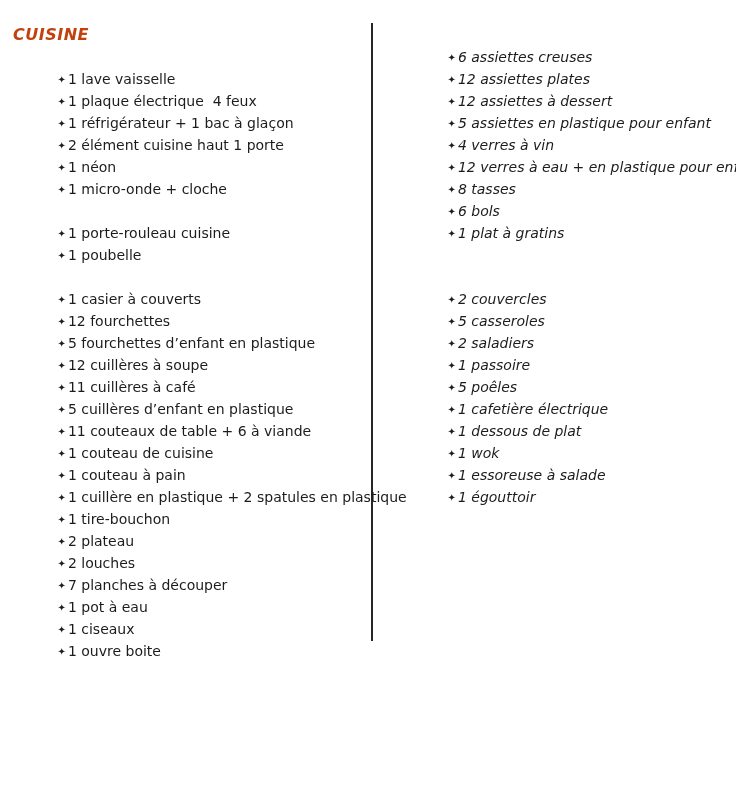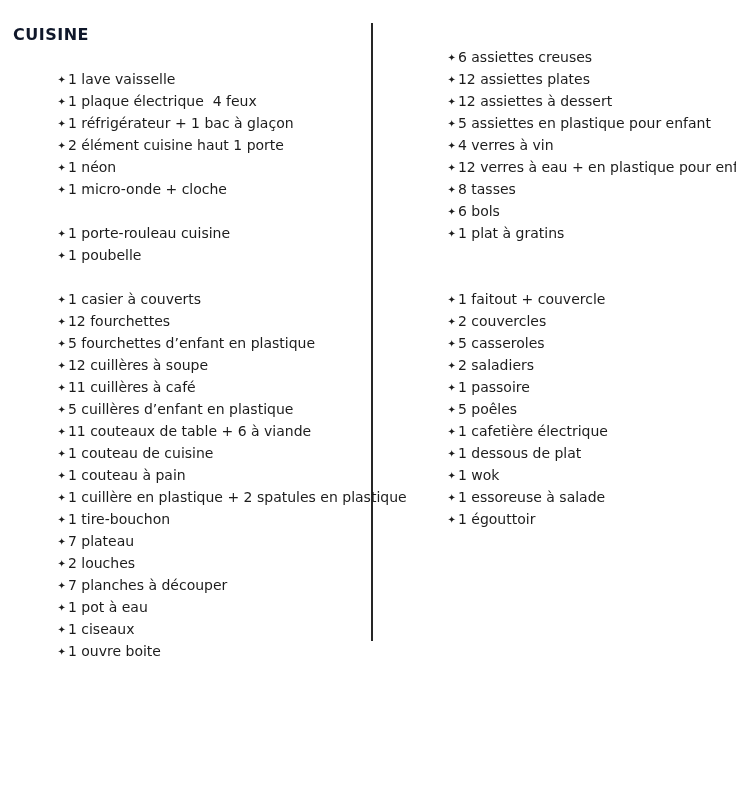--- a/index.html
+++ b/index.html
@@ -14,21 +14,21 @@
   .divider {
     position: absolute;
     left: 371px;
     top: 23px;
     width: 2px;
     height: 618px;
     background: #262626;
   }
   .col { position: absolute; top: 24px; }
   .col-left  { left: 13px;  width: 356px; }
-  .col-right { left: 403px; width: 330px; }
+  .col-right { left: 403px; width: 330px; font-style: italic; }
   .title-row {
     height: 22px;
     line-height: 22px;
     font-size: 16px;
     font-weight: bold;
     letter-spacing: 0.5px;
     color: #32329b;
     white-space: pre;
   }
   .row {
@@ -47,21 +47,21 @@
   }
 </style>
 </head>
 <body>
 
 <div class="page" style="background: rgb(255, 255, 255);">
 
   <div class="divider" style="background: rgb(38, 38, 38);"></div>
 
   <div class="col col-left">
-    <div class="title-row" style="color: #0f172a;">CUISINE</div>
+    <div class="title-row" style="color: #c2410c; font-style: italic;">CUISINE</div>
     <div>
 
         <div class="row">
           <span class="bullet">✦</span><span class="text">1 lave vaisselle</span>
         </div>
 
         <div class="row">
           <span class="bullet">✦</span><span class="text">1 plaque électrique  4 feux</span>
         </div>
 
@@ -136,21 +136,21 @@
 
         <div class="row">
           <span class="bullet">✦</span><span class="text">1 cuillère en plastique + 2 spatules en plastique</span>
         </div>
 
         <div class="row">
           <span class="bullet">✦</span><span class="text">1 tire-bouchon</span>
         </div>
 
         <div class="row">
-          <span class="bullet">✦</span><span class="text">7 plateau</span>
+          <span class="bullet">✦</span><span class="text">2 plateau</span>
         </div>
 
         <div class="row">
           <span class="bullet">✦</span><span class="text">2 louches</span>
         </div>
 
         <div class="row">
           <span class="bullet">✦</span><span class="text">7 planches à découper</span>
         </div>
 
@@ -209,23 +209,20 @@
         </div>
 
         <div class="row blank">
           <span class="text"></span>
         </div>
 
         <div class="row blank">
           <span class="text"></span>
         </div>
 
-        <div class="row">
-          <span class="bullet">✦</span><span class="text">1 faitout + couvercle</span>
-        </div>
 
         <div class="row">
           <span class="bullet">✦</span><span class="text">2 couvercles</span>
         </div>
 
         <div class="row">
           <span class="bullet">✦</span><span class="text">5 casseroles</span>
         </div>
 
         <div class="row">

